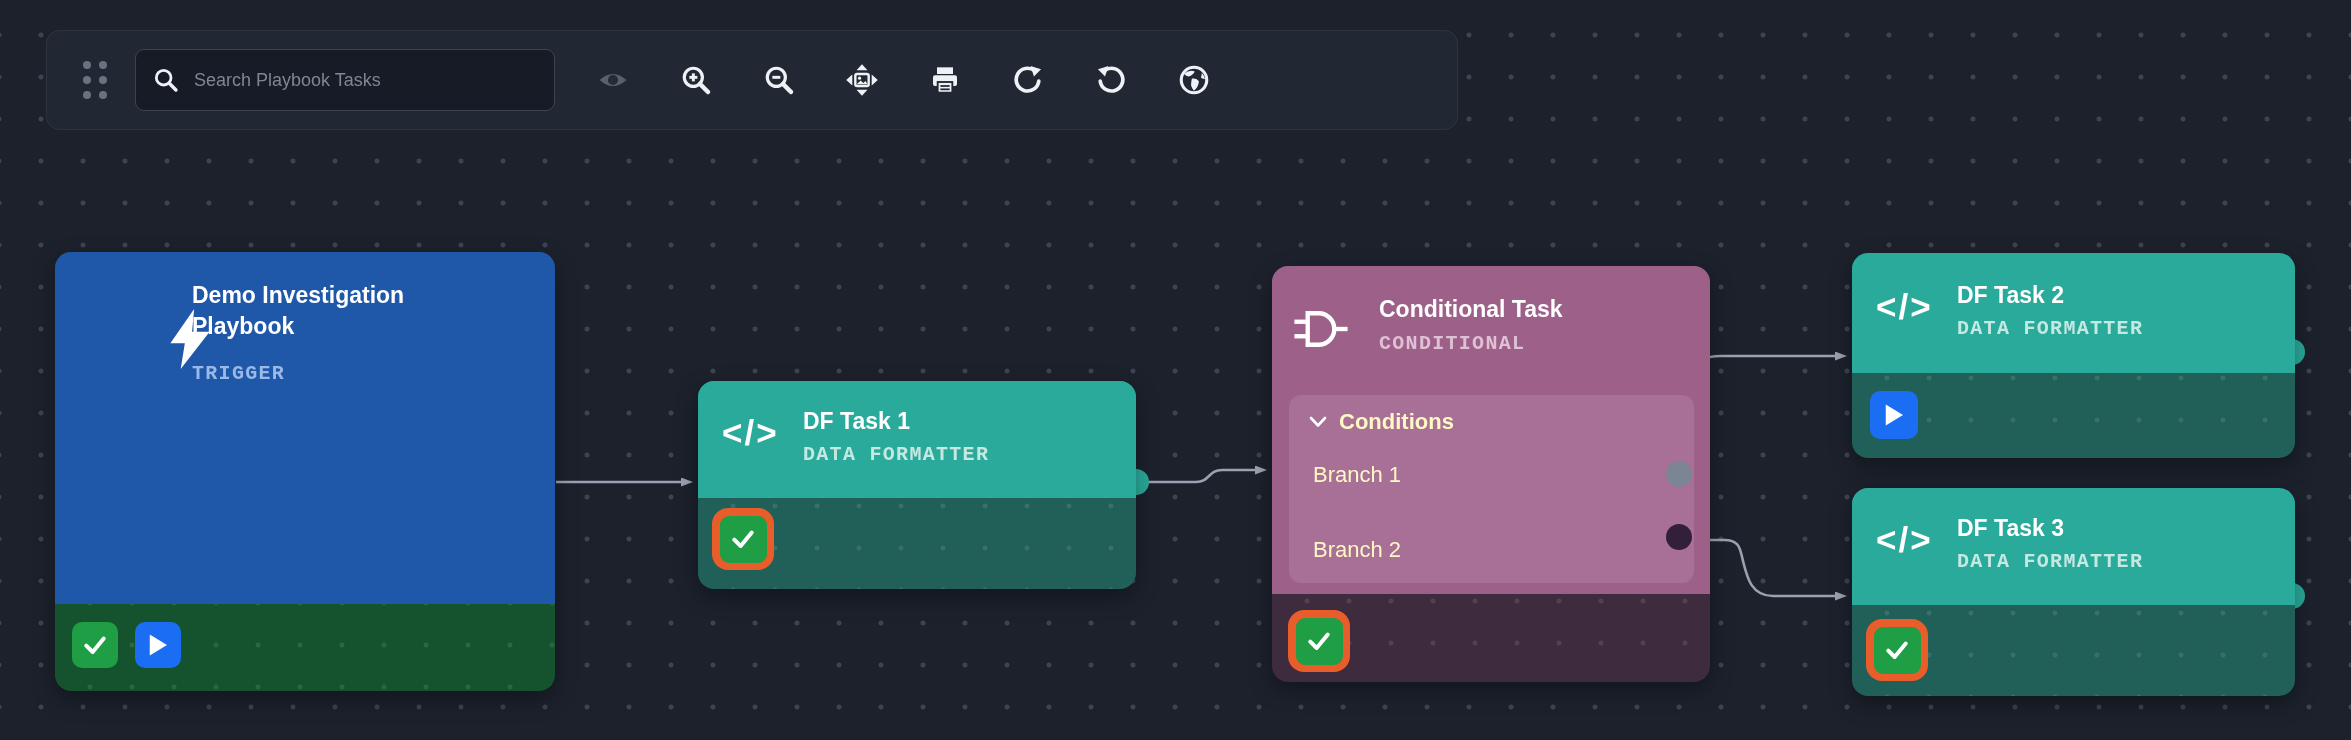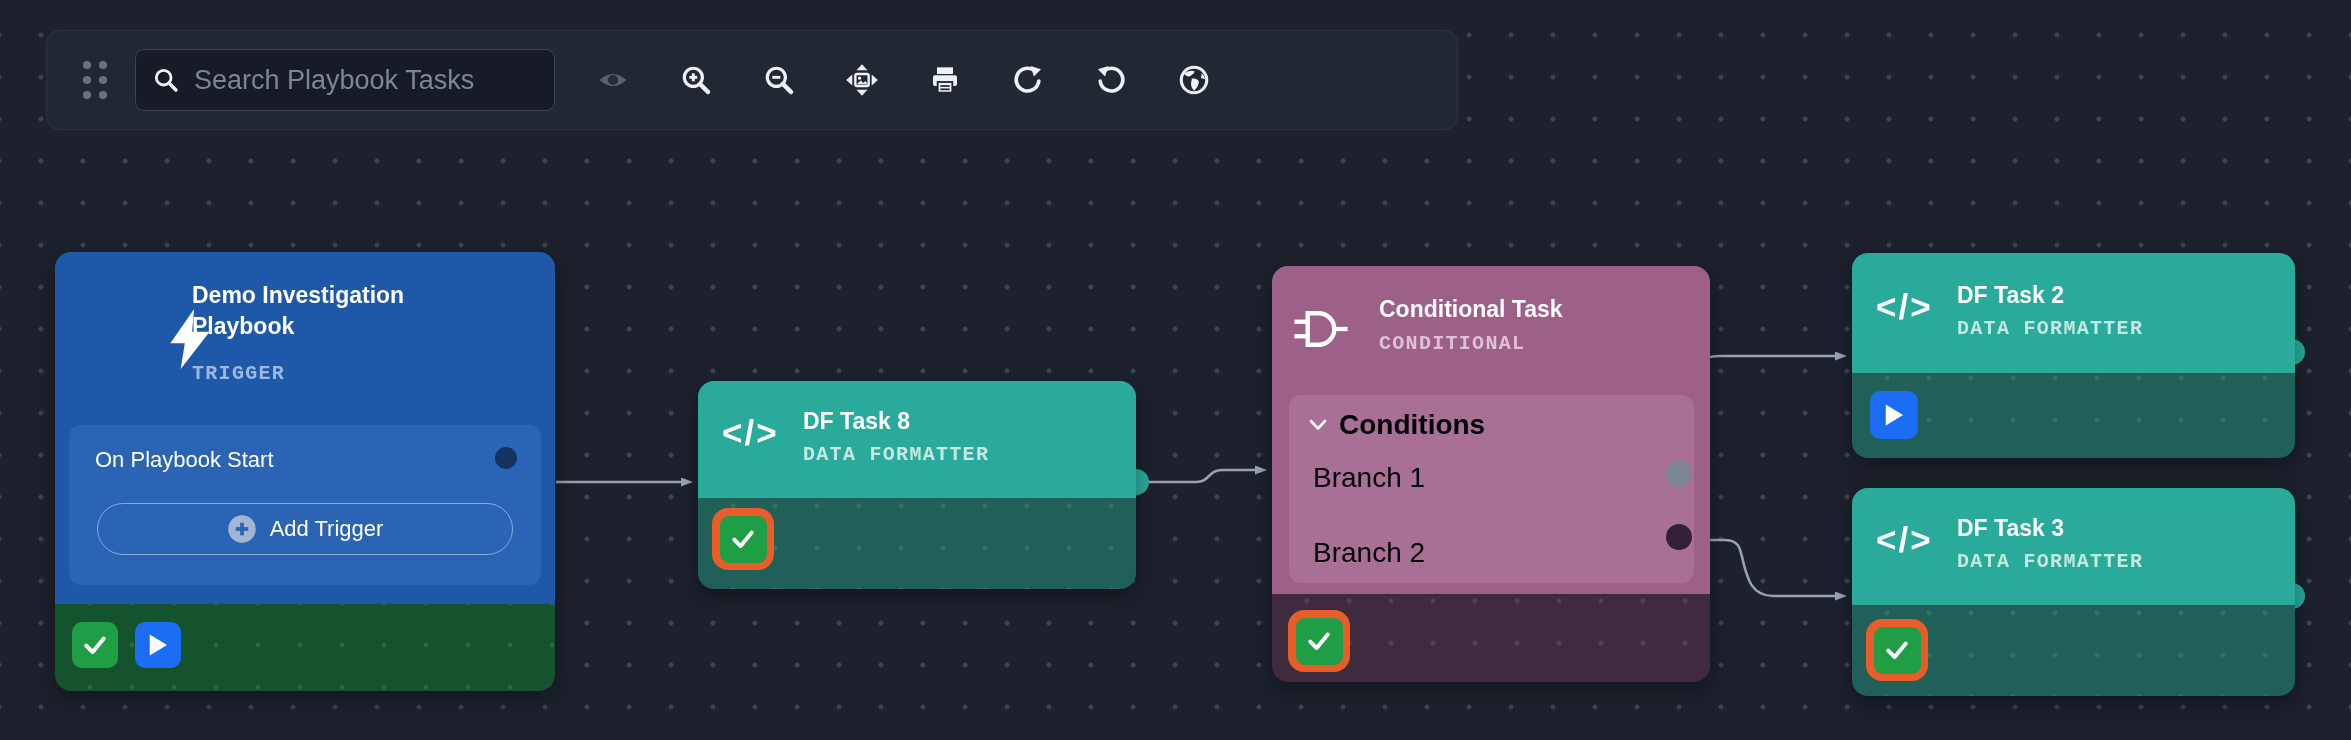--- a/index.html
+++ b/index.html
@@ -20,21 +20,21 @@
   .drag-handle{display:grid;grid-template-columns:repeat(2,8px);grid-gap:7px 8px;cursor:grab;padding:6px;}
   .drag-handle span{width:8px;height:8px;border-radius:50%;background:#6a7280;}
   .searchbox{
     margin-left:22px;width:420px;height:62px;background:#161b25;
     border:1px solid #3c4452;border-radius:9px;display:flex;align-items:center;
     padding:0 16px;box-sizing:border-box;
   }
   .searchbox svg{flex:0 0 auto;}
   .searchbox input{
     flex:1;margin-left:12px;background:transparent;border:none;outline:none;
-    font-family:"Liberation Sans",sans-serif;font-size:27px;color:#d7dbe3;
+    font-family:"Liberation Sans",sans-serif;font-size:18px;color:#d7dbe3;
   }
   .searchbox input::placeholder{color:#7e8694;}
   .tb-btn{
     width:50px;height:50px;margin-left:33px;background:transparent;border:none;
     display:flex;align-items:center;justify-content:center;cursor:pointer;padding:0;
   }
   .tb-btn svg{display:block;}
   .stop-btn{
     margin-left:32px;height:58px;padding:0 26px;background:#5c6572;border:none;border-radius:7px;
     display:flex;align-items:center;gap:15px;cursor:pointer;
@@ -87,21 +87,21 @@
   .teal-header{background:#2aaa9b;}
   .teal-sub{color:#c4e8e2;}
   
   .cond-node{left:1272px;top:266px;width:438px;height:416px;background-color:#3e2b3d;}
   .cond-header{height:328px;background:#9d6189;}
   .cond-sub{color:#dfc0d4;}
   .cond-panel{
     position:absolute;left:17px;top:129px;width:405px;height:188px;
     background:#a86f97;border-radius:12px;
   }
-  .cond-row{position:absolute;color:#000000;font-size:28px;cursor:pointer;}
+  .cond-row{position:absolute;color:#fef9c3;font-size:22px;cursor:pointer;}
   .conditions-row{left:20px;top:14px;display:flex;align-items:center;gap:12px;font-weight:600;}
   .branch-dot{position:absolute;width:26px;height:26px;border-radius:50%;cursor:pointer;}
 </style>
 </head>
 <body>
 
 <svg class="wires" width="2351" height="740">
   <defs>
     <marker id="arr" markerWidth="14" markerHeight="12" refX="1" refY="4.5" orient="auto" markerUnits="userSpaceOnUse">
       <path d="M0,0 L12,4.5 L0,9 Z" fill="#9aa2b1"></path>
@@ -208,50 +208,38 @@
 </div>
 
 <div class="node trigger-node">
   <div class="node-header trigger-header"></div>
   <svg style="position:absolute;left:110px;top:56px;" width="50" height="62" viewBox="0 0 24 30">
     <polygon points="14,0.5 2.5,17 9.5,17 7.5,29.5 21.5,11.5 13,11.5" fill="#ffffff"></polygon>
   </svg>
   <div class="node-title" style="left:137px;top:28px;width:300px;">Demo Investigation Playbook</div>
   <div class="node-sub" style="left:137px;top:110px;color:#9ab9e6;">TRIGGER</div>
 
-  <div class="trigger-panel">
-    <div class="trigger-row">On Playbook Start</div>
-    <div class="port-dot" style="right:24px;top:22px;background:#14335f;"></div>
-    <button class="add-trigger-btn">
-      <svg width="30" height="30" viewBox="0 0 24 24">
-        <circle cx="12" cy="12" r="11" fill="#a3b5d3"></circle>
-        <line x1="7" y1="12" x2="17" y2="12" stroke="#2c64b5" stroke-width="3"></line>
-        <line x1="12" y1="7" x2="12" y2="17" stroke="#2c64b5" stroke-width="3"></line>
-      </svg>
-      <span>Add Trigger</span>
-    </button>
-  </div>
 
   <div class="node-footer-dots" style="position:absolute;left:0;right:0;top:352px;bottom:0;border-radius:0 0 16px 16px;"></div>
   <button class="status-btn green" style="left:17px;top:370px;">
     <svg width="28" height="28" viewBox="0 0 24 24">
       <polyline points="4.5,12.5 10,18 19.5,6.5" fill="none" stroke="#ffffff" stroke-width="3.4" stroke-linecap="round" stroke-linejoin="round"></polyline>
     </svg>
   </button>
   <button class="status-btn blue" style="left:80px;top:370px;">
     <svg width="22" height="24" viewBox="0 0 14 16">
       <polygon points="1.5,1 13,8 1.5,15" fill="#ffffff"></polygon>
     </svg>
   </button>
 </div>
 
 <div class="node teal-node node-footer-dots" style="left:698px;top:381px;width:438px;height:208px;">
   <div class="node-header teal-header" style="height:117px;"></div>
   <span class="code-icon" style="left:24px;top:32px;">&lt;/&gt;</span>
-  <div class="node-title" style="left:105px;top:25px;">DF Task 8</div>
+  <div class="node-title" style="left:105px;top:25px;">DF Task 1</div>
   <div class="node-sub teal-sub" style="left:105px;top:62px;">DATA FORMATTER</div>
   <div class="status-ring" style="left:14px;top:127px;">
     <div class="inner">
       <svg width="28" height="28" viewBox="0 0 24 24">
         <polyline points="4.5,12.5 10,18 19.5,6.5" fill="none" stroke="#ffffff" stroke-width="3.4" stroke-linecap="round" stroke-linejoin="round"></polyline>
       </svg>
     </div>
   </div>
 </div>
 

